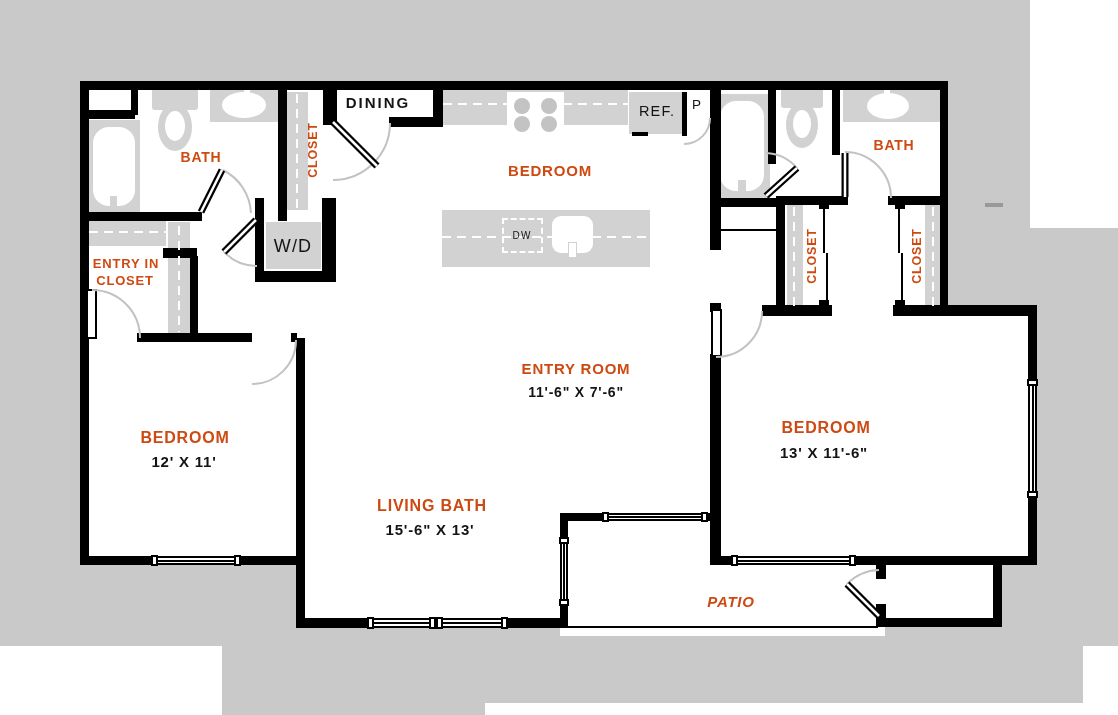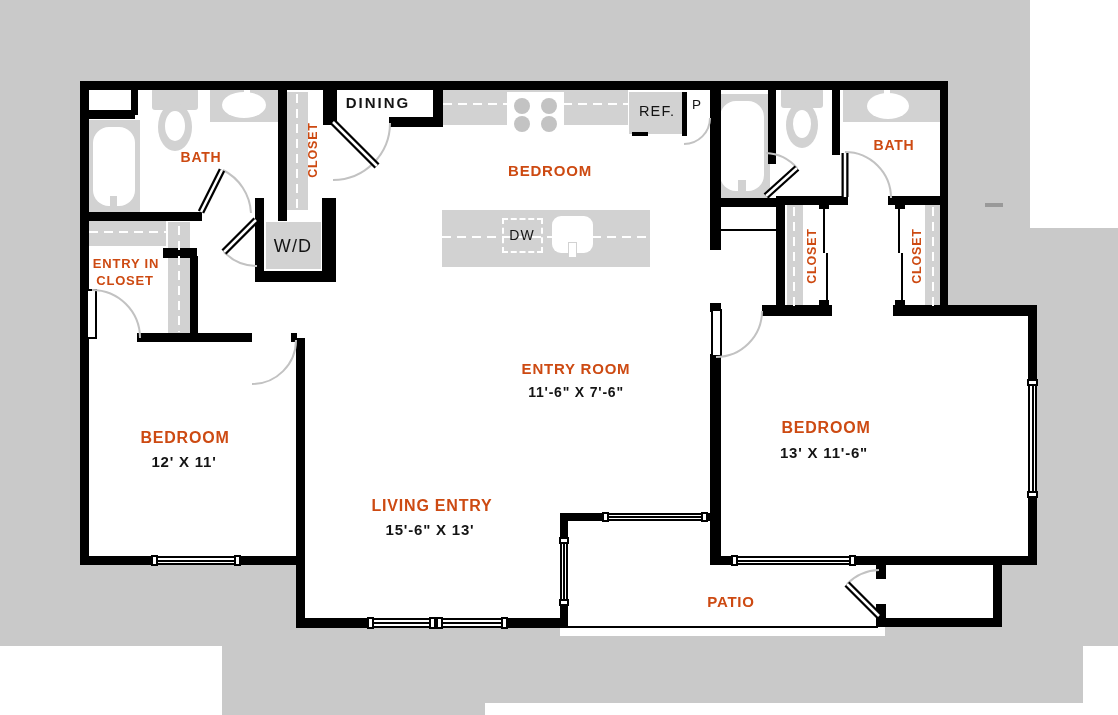--- a/index.html
+++ b/index.html
@@ -210,29 +210,29 @@
     </g>
   </svg>
 
   <div class="lb or" style="left:201px;top:157px;font-size:14px;">BATH</div>
   <div class="lb or rot" style="left:313px;top:150px;font-size:12.5px;">CLOSET</div>
   <div class="lb bk" style="left:378px;top:102px;font-size:15px;letter-spacing:2px;">DINING</div>
   <div class="lb or" style="left:550px;top:170px;font-size:15px;">BEDROOM</div>
   <div class="lb bk thin" style="left:293px;top:246px;font-size:18px;">W/D</div>
   <div class="lb bk thin" style="left:657px;top:111px;font-size:14.5px;">REF.</div>
   <div class="lb bk thin" style="left:697px;top:104px;font-size:13.5px;">P</div>
-  <div class="lb bk thin" style="left:522px;top:235px;font-size:14px;">DW</div>
+  <div class="lb bk thin" style="left:522px;top:235px;font-size:10px;">DW</div>
   <div class="lb or" style="left:126px;top:263px;font-size:13px;">ENTRY IN</div>
   <div class="lb or" style="left:125px;top:280px;font-size:13px;">CLOSET</div>
   <div class="lb or" style="left:894px;top:145px;font-size:14px;">BATH</div>
   <div class="lb or rot" style="left:812px;top:256px;font-size:12.5px;">CLOSET</div>
   <div class="lb or rot" style="left:917px;top:256px;font-size:12.5px;">CLOSET</div>
   <div class="lb or" style="left:576px;top:368px;font-size:15px;">ENTRY ROOM</div>
   <div class="lb bk" style="left:576px;top:392px;font-size:14px;">11'-6" X 7'-6"</div>
   <div class="lb or" style="left:185px;top:438px;font-size:16px;">BEDROOM</div>
   <div class="lb bk" style="left:184px;top:461px;font-size:15px;">12' X 11'</div>
   <div class="lb or" style="left:826px;top:428px;font-size:16px;">BEDROOM</div>
   <div class="lb bk" style="left:824px;top:452px;font-size:15px;">13' X 11'-6"</div>
-  <div class="lb or" style="left:432px;top:506px;font-size:16px;">LIVING ENTRY</div>
+  <div class="lb or" style="left:432px;top:506px;font-size:16px;">LIVING BATH</div>
   <div class="lb bk" style="left:430px;top:529px;font-size:15px;">15'-6" X 13'</div>
-  <div class="lb or" style="left:731px;top:601px;font-size:15px;">PATIO</div>
+  <div class="lb or" style="left:731px;top:601px;font-size:15px;font-style:italic;">PATIO</div>
 
 </div>
 
 </body></html>

